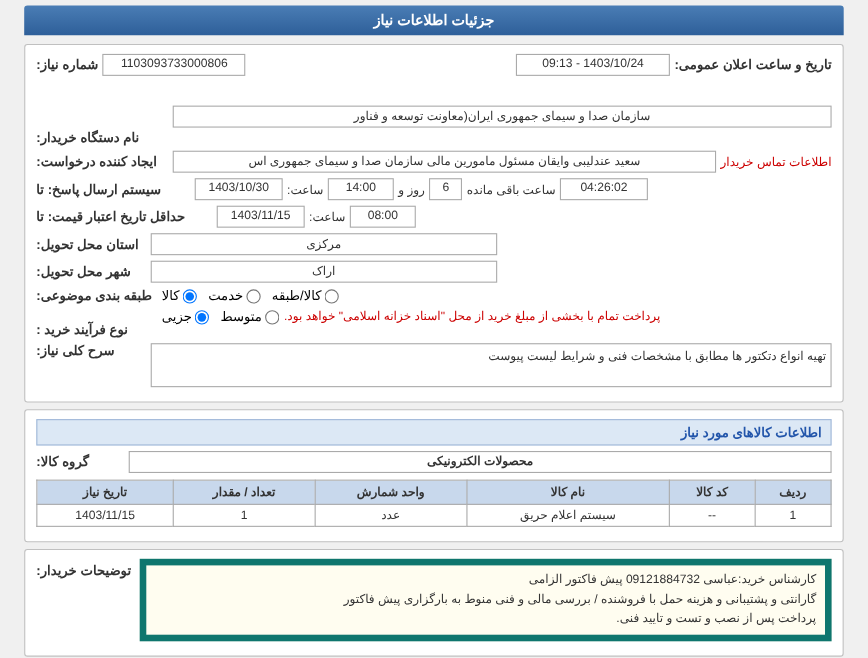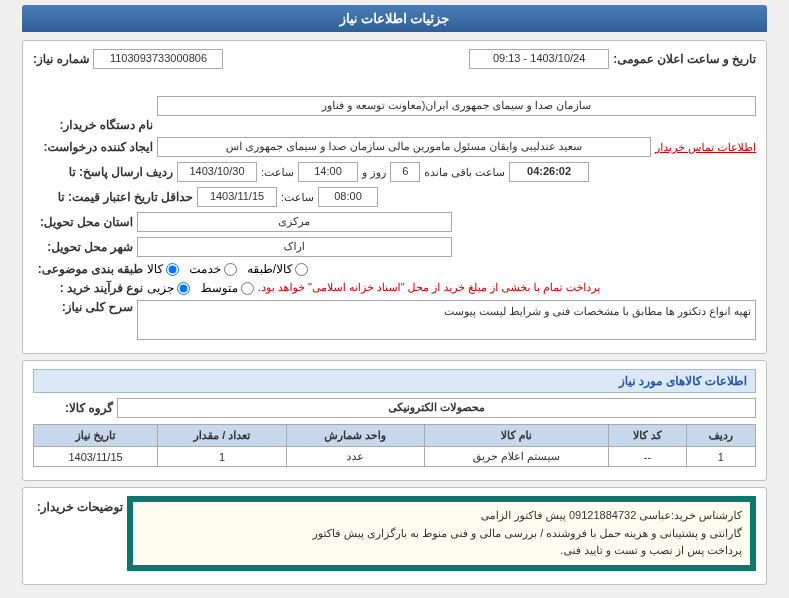--- a/index.html
+++ b/index.html
@@ -58,21 +58,21 @@
       padding: 2px 5px;
       min-height: 20px;
       text-align: center;
       font-size: 11px;
       color: #333;
     }
     .info-label {
       font-weight: bold;
       color: #333;
       white-space: nowrap;
-      text-align: right;
+      text-align: left;
     }
     .info-value {
       border: 1px solid #aaa;
       background: #fff;
       padding: 2px 6px;
       min-height: 20px;
       font-size: 11px;
       color: #333;
       text-align: center;
     }
@@ -142,21 +142,20 @@
       cursor: pointer;
     }
     .btn-default {
       background: linear-gradient(to bottom, #f5f5f5, #e0e0e0);
       color: #333;
       padding-left: 31px;
     }
     .text-link {
       color: #cc0000;
       font-size: 11px;
-      text-decoration: underline;
       cursor: pointer;
     }
     .subtext {
       font-size: 11px;
       color: #333;
     }
     .highlight-red {
       color: #cc0000;
     }
   </style>
@@ -188,28 +187,28 @@
       <span class="info-label" style="min-width:120px;margin-top:39px;">نام دستگاه خریدار:</span>
     </div>
 
     <div class="row" style="justify-content:flex-end;">
       <span class="text-link">اطلاعات تماس خریدار</span>
       <div class="info-value field-box" style="flex:1;">سعید عندلیبی وایقان مسئول مامورین مالی  سازمان صدا و سیمای جمهوری اس</div>
       <span class="info-label" style="min-width:120px;">ایجاد کننده درخواست:</span>
     </div>
 
     <div class="row" style="justify-content:flex-end;">
-      <div class="info-value field-box-blue" style="min-width:80px;font-weight:bold;">04:26:02</div>
+      <div class="info-value field-box-blue" style="min-width:80px;">04:26:02</div>
       <span class="subtext">ساعت باقی مانده</span>
       <div class="info-value field-box-blue" style="min-width:30px;">6</div>
       <span class="subtext">روز و</span>
       <div class="info-value field-box-blue" style="min-width:60px;">14:00</div>
       <span class="subtext">ساعت:</span>
       <div class="info-value field-box-blue" style="min-width:80px;">1403/10/30</div>
-      <span class="info-label" style="min-width:140px;">ردیف ارسال پاسخ: تا</span>
+      <span class="info-label" style="min-width:140px;">سیستم ارسال پاسخ: تا</span>
     </div>
 
     <div class="row" style="justify-content:flex-end;">
       <div style="flex:1;"></div>
       <div class="info-value field-box-blue" style="min-width:60px;">08:00</div>
       <span class="subtext">ساعت:</span>
       <div class="info-value field-box-blue" style="min-width:80px;">1403/11/15</div>
       <span class="info-label" style="min-width:160px;">حداقل تاریخ اعتبار قیمت: تا</span>
     </div>
 
@@ -249,21 +248,21 @@
       <div class="radio-group">
         <div class="radio-item">
           <input type="radio" name="purchase" style="">
           <span>متوسط</span>
         </div>
         <div class="radio-item">
           <input type="radio" name="purchase" checked="" style="">
           <span>جزیی</span>
         </div>
       </div>
-      <span class="info-label" style="min-width:110px;">نوع فرآیند خرید :</span>
+      <span class="info-label" style="min-width:110px;margin-top:12px;">نوع فرآیند خرید :</span>
     </div>
 
     <div class="row" style="justify-content:flex-end; align-items:flex-start;">
       <div class="info-value field-box" style="flex:1; min-height:40px; text-align:right; padding:4px;">تهیه انواع دتکتور ها مطابق با مشخصات فنی و شرایط لیست پیوست</div>
       <span class="info-label" style="min-width:100px;">سرح کلی نیاز:</span>
     </div>
 
   </div>
 
   <div class="card">

